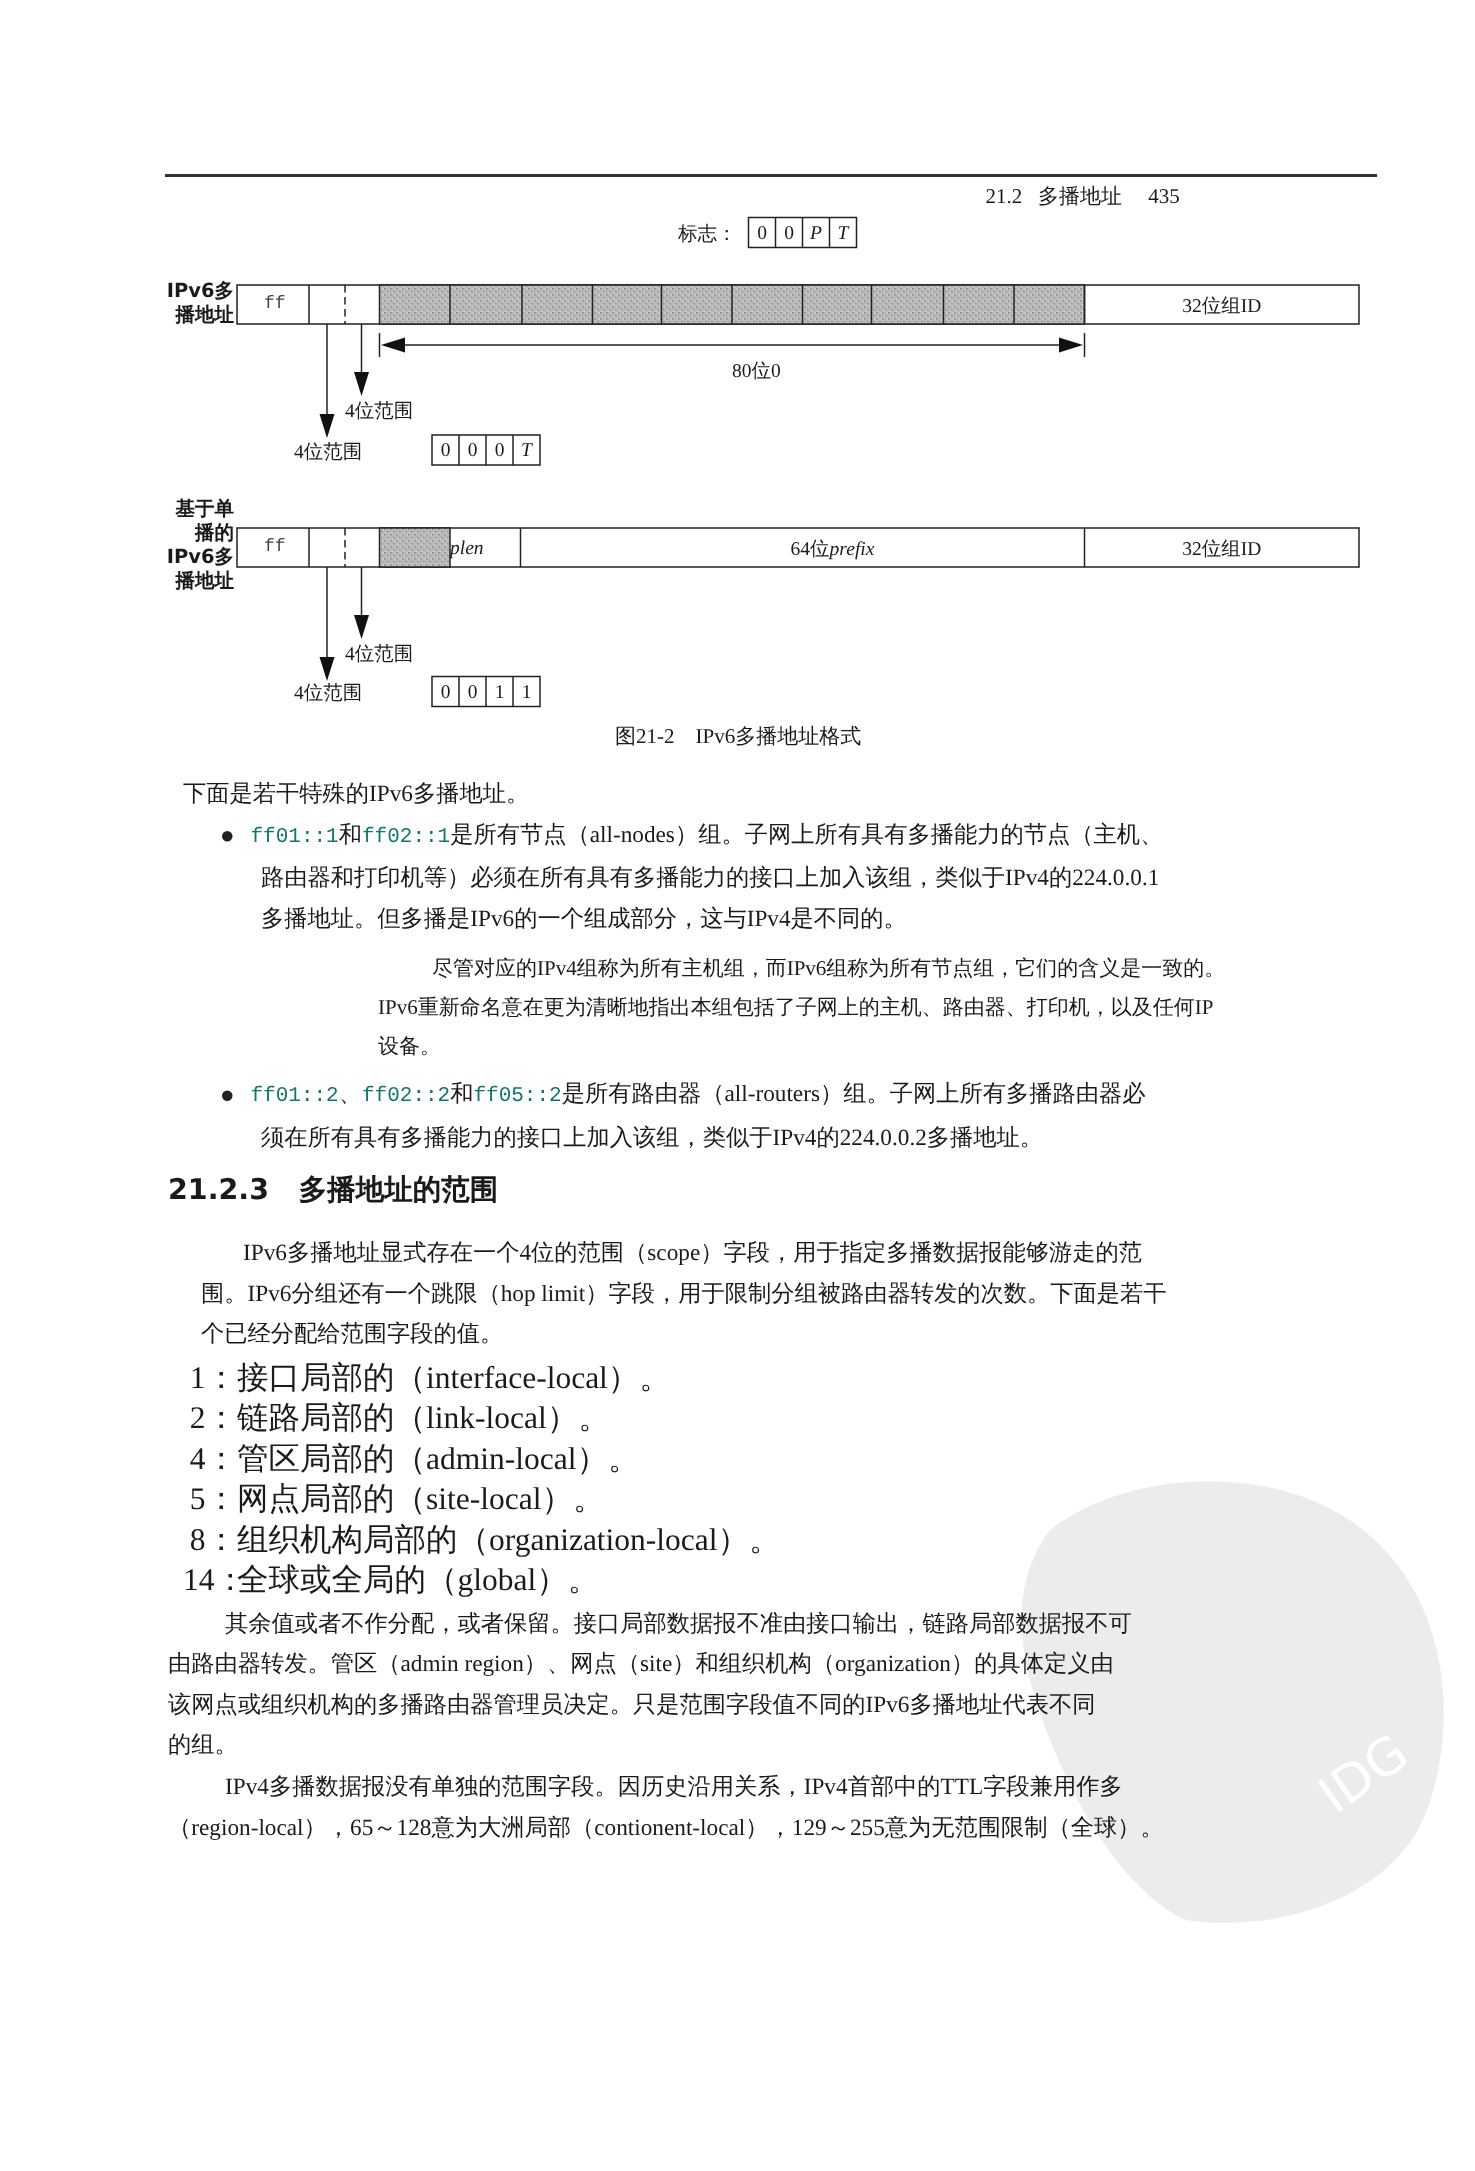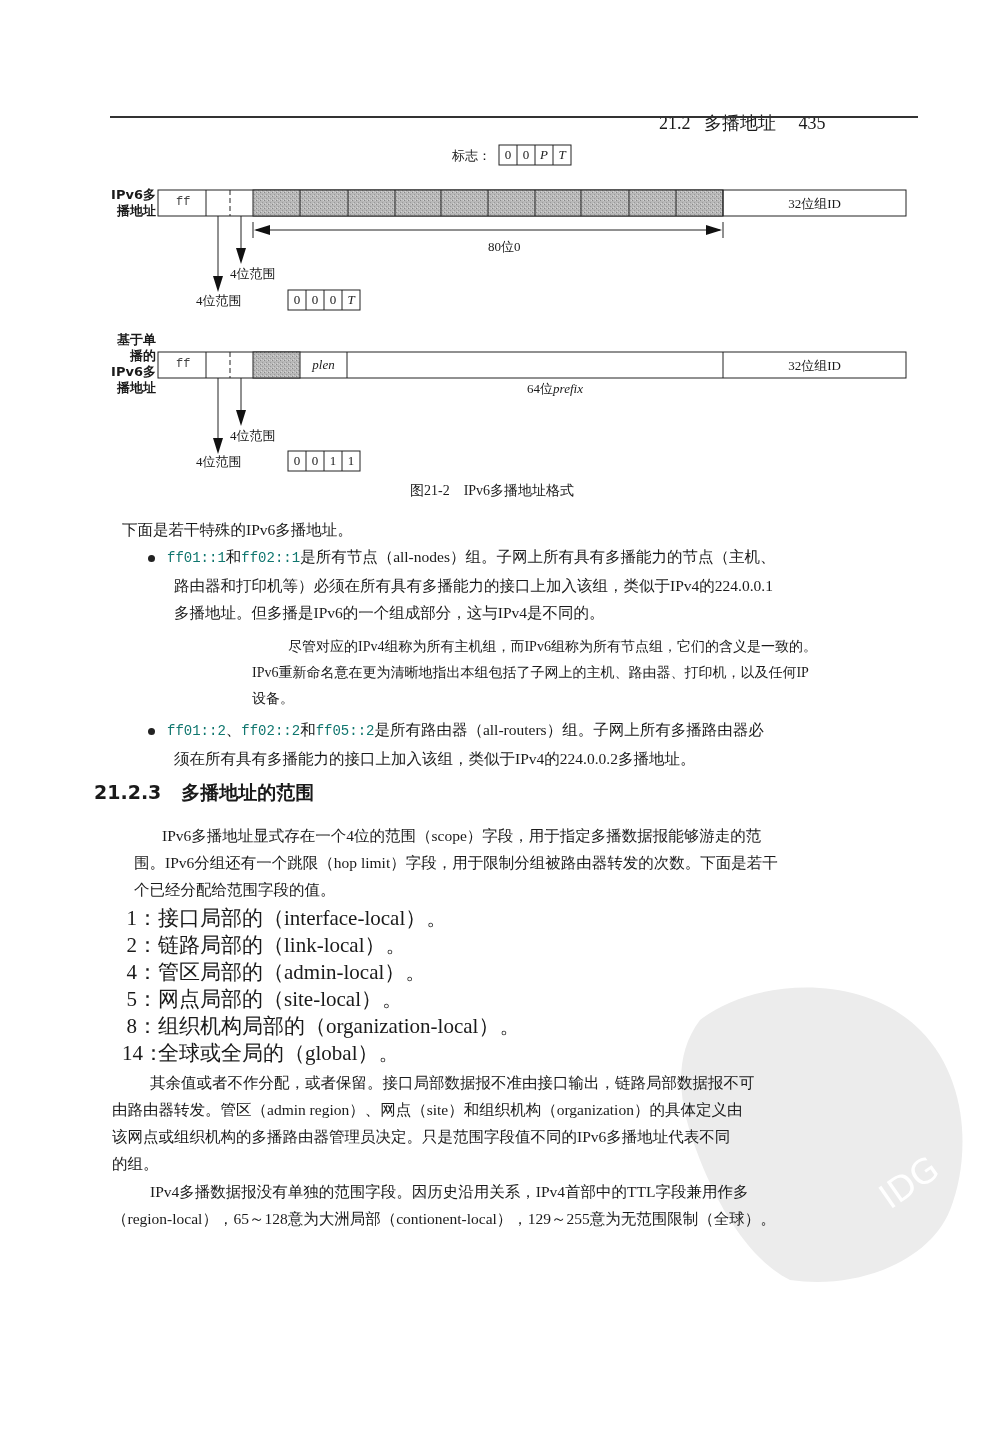--- a/index.html
+++ b/index.html
@@ -3,37 +3,37 @@
 <meta charset="utf-8">
 <style>
   html, body { margin: 0; padding: 0; background: #ffffff; }
   body { width: 983px; height: 1447px; position: relative; overflow: hidden;
          font-family: "DejaVu Serif", "Liberation Serif", serif; color: #1a1a1a; }
   .abs { position: absolute; }
   .serif { font-family: "Liberation Serif", "DejaVu Serif", serif; }
   .mono { font-family: "Liberation Mono", "DejaVu Sans Mono", monospace; }
 
   
-  #running-head { left: 650px; top: 90px; font-size: 18px; white-space: pre; }
+  #running-head { left: 650px; top: 106px; font-size: 14px; white-space: pre; }
   #running-head span { margin-left: 0; }
   #head-rule { left: 110px; top: 116px; width: 808px; height: 2px; background: #333; }
 
   
   #figure { left: 0; top: 0; width: 983px; height: 510px; }
   #figure svg { position: absolute; left: 0; top: 0; }
   .rowlabel { font-family: "DejaVu Sans", sans-serif; font-weight: bold; font-size: 13px; line-height: 16px; text-align: right; }
   .cellt { font-size: 13px; }
   #fig-caption { left: 410px; top: 482px; font-size: 14px; }
 
   
   .para { font-size: 15.5px; line-height: 27px; }
   .note { font-size: 14px; line-height: 26px; }
   .code { font-family: "Liberation Mono", "DejaVu Sans Mono", monospace; font-size: 14px; color: #0f766e; }
   .bullet-dot { display: inline-block; width: 7px; height: 7px; border-radius: 50%; background: #222; margin-right: 12px; vertical-align: middle; }
-  #section-heading { left: 94px; top: 780px; font-family: "DejaVu Sans", "Liberation Sans", sans-serif; font-weight: bold; font-size: 19px; }
+  #section-heading { left: 112px; top: 780px; font-family: "DejaVu Sans", "Liberation Sans", sans-serif; font-weight: bold; font-size: 19px; }
   .scope-item { font-size: 21px; line-height: 27px; }
   .scope-num { display: inline-block; width: 36px; text-align: right; }
 
   #watermark { left: 640px; top: 960px; width: 343px; height: 340px; }
 </style>
 </head>
 <body>
 
 <div id="running-head" class="abs serif">
   <span>21.2</span>&nbsp;&nbsp;&nbsp;<span>多播地址</span>&nbsp;&nbsp;&nbsp;&nbsp;&nbsp;<span>435</span>
@@ -142,22 +142,22 @@
   <div class="abs serif cellt" style="left:324px; top:292px; width:18px; text-align:center;">0</div>
   <div class="abs serif cellt" style="left:342px; top:292px; width:18px; text-align:center; font-style:italic;">T</div>
 
   <div class="abs rowlabel" style="left:104px; top:332px; width:52px;">
     <div>基于单</div>
     <div>播的</div>
     <div>IPv6多</div>
     <div>播地址</div>
   </div>
   <div class="abs mono" style="left:176px; top:357px; font-size:12px; color:#444;">ff</div>
-  <div class="abs serif cellt" style="left:300px; top:357px; width:47px; text-align:center; font-style:italic;">plen</div>
-  <div class="abs serif cellt" style="left:347px; top:357px; width:416px; text-align:center;margin-top:23px;"><span>64位</span><span style="font-style:italic;">prefix</span></div>
+  <div class="abs serif cellt" style="left:300px; top:357px; width:47px; text-align:left; font-style:italic;">plen</div>
+  <div class="abs serif cellt" style="left:347px; top:357px; width:416px; text-align:center;"><span>64位</span><span style="font-style:italic;">prefix</span></div>
   <div class="abs serif cellt" style="left:723px; top:357px; width:183px; text-align:center;">32位组ID</div>
   <div class="abs serif cellt" style="left:230px; top:427px;">4位范围</div>
   <div class="abs serif cellt" style="left:196px; top:453px;">4位范围</div>
   <div class="abs serif cellt" style="left:288px; top:453px; width:18px; text-align:center;">0</div>
   <div class="abs serif cellt" style="left:306px; top:453px; width:18px; text-align:center;">0</div>
   <div class="abs serif cellt" style="left:324px; top:453px; width:18px; text-align:center;">1</div>
   <div class="abs serif cellt" style="left:342px; top:453px; width:18px; text-align:center;">1</div>
 
   <div id="fig-caption" class="abs serif">图21-2　IPv6多播地址格式</div>
 </div>

